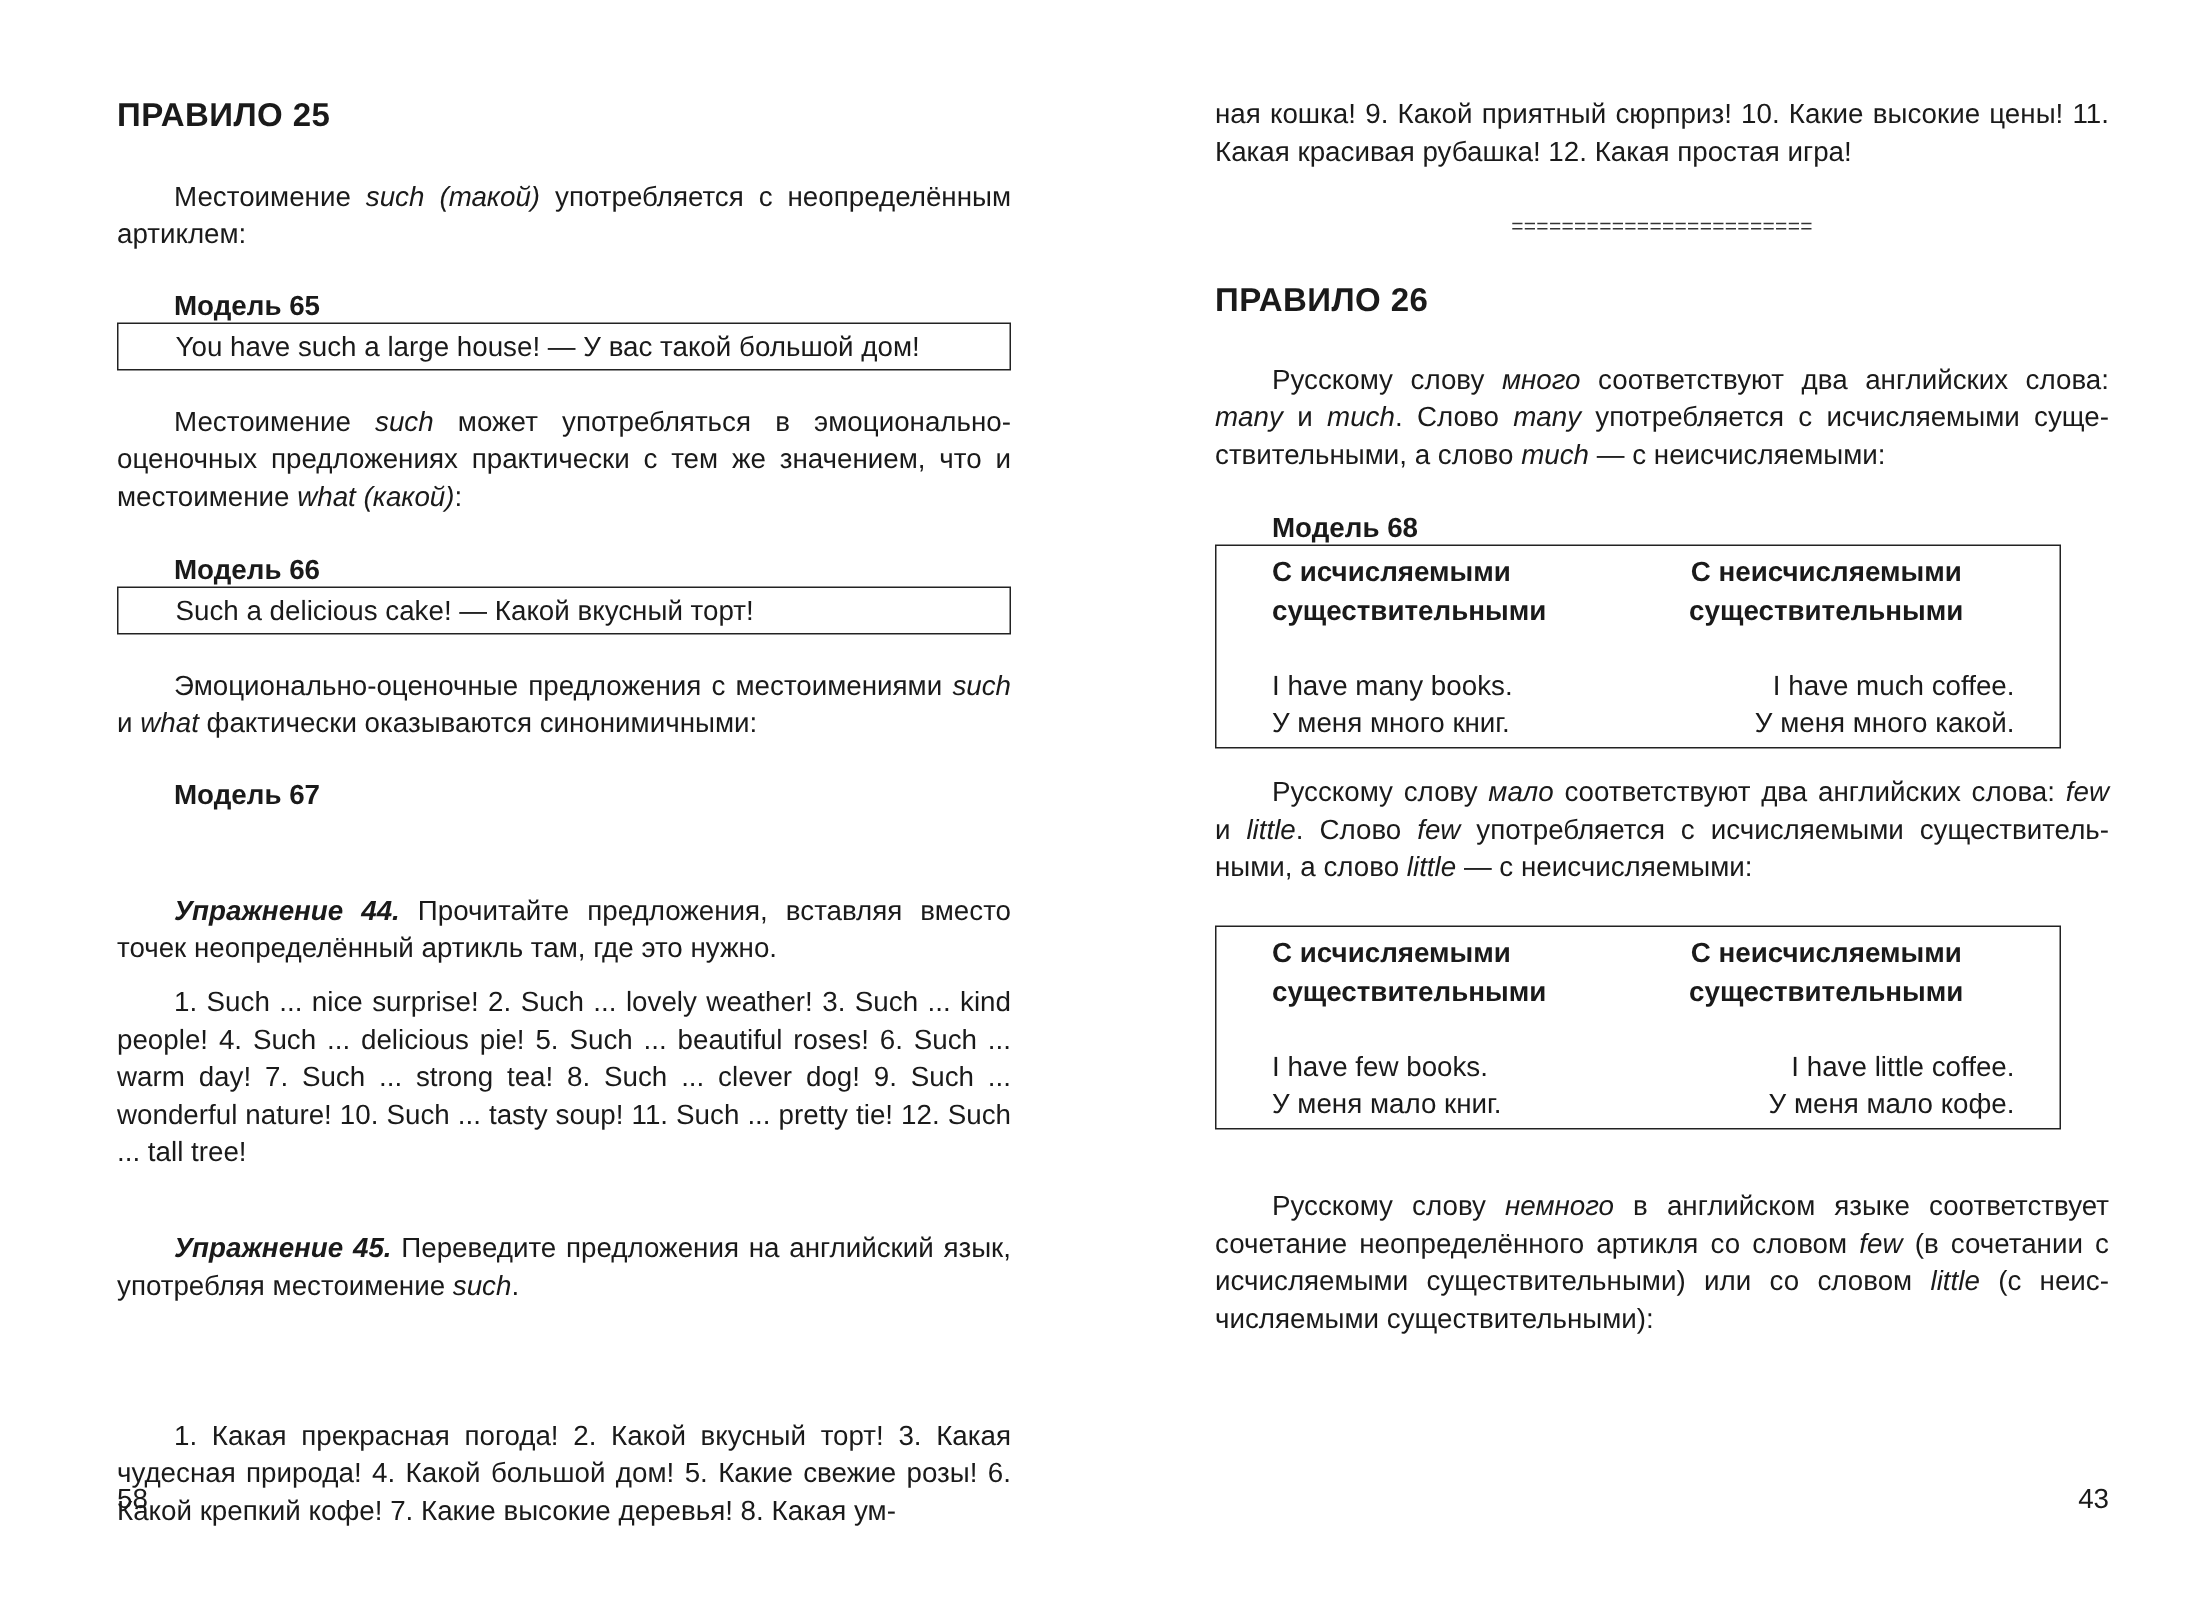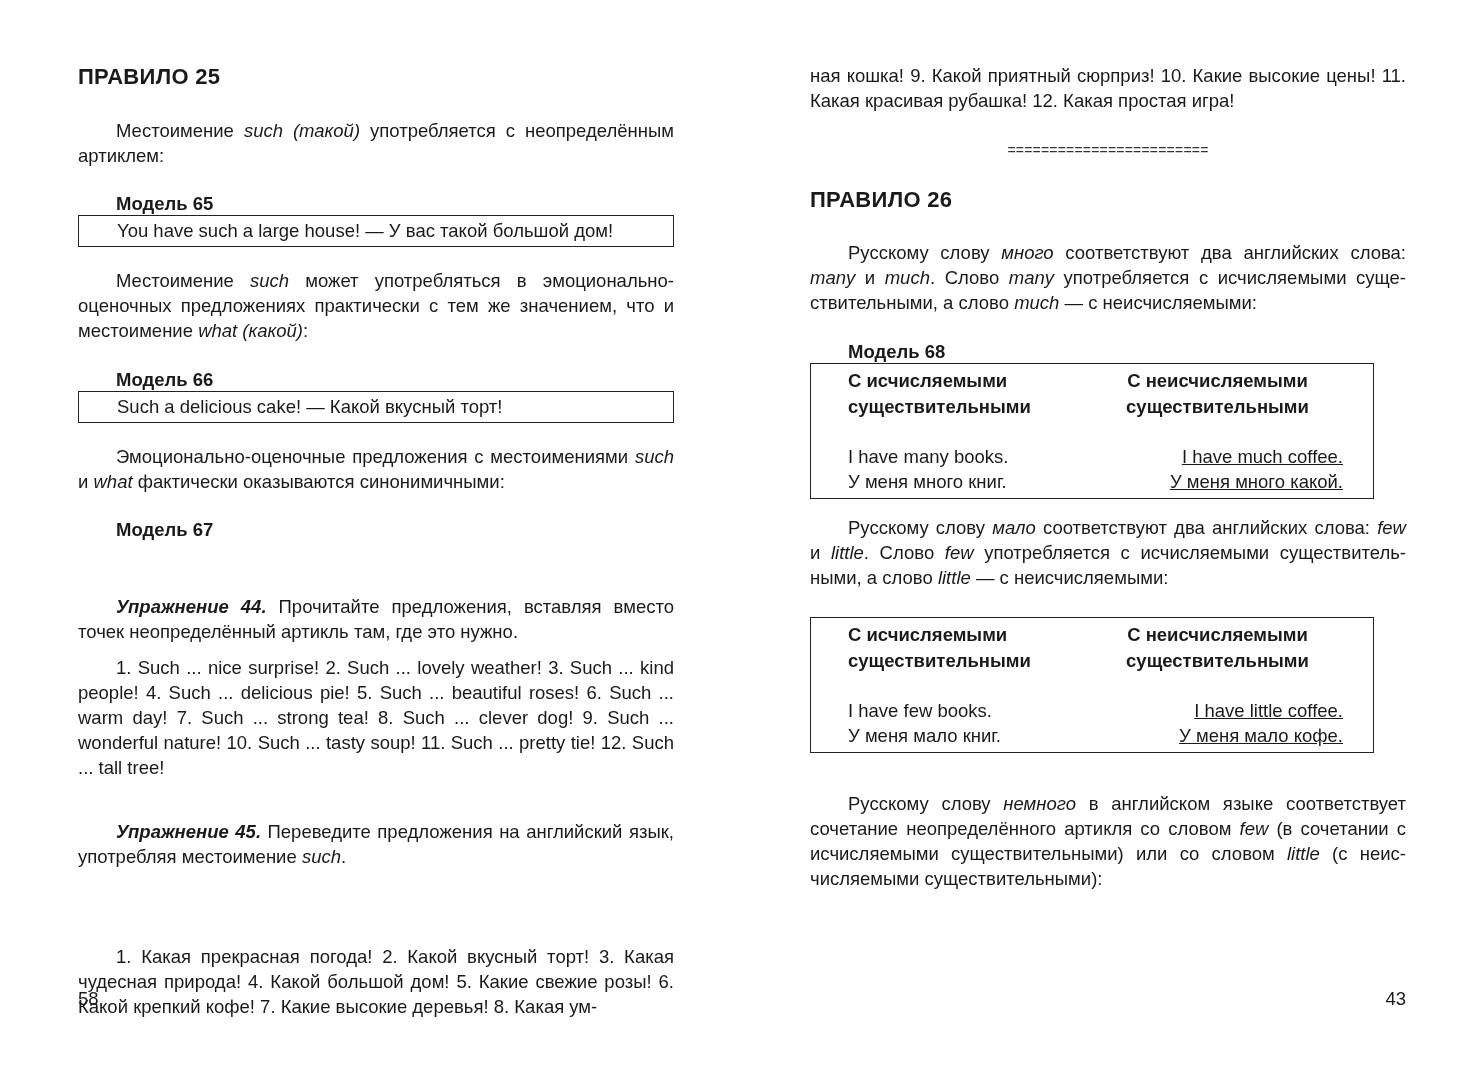--- a/index.html
+++ b/index.html
@@ -25,21 +25,21 @@
     box-sizing: border-box; width: 596px;
   }
   .model-table {
     border: 1.5px solid #222; box-sizing: border-box; width: 564px; font-size: 18.5px;
     display: grid; grid-template-columns: 1fr 1fr; padding: 4px 0 4px 0;
   }
   .col-left { padding-left: 37px; }
   .col-right { padding-right: 30px; text-align: center; }
   .col-head { font-weight: bold; line-height: 26px; }
   .col-ex { line-height: 25px; }
-  .col-right .col-ex { text-align: right; padding-right: 0; text-decoration: underline; }
+  .col-right .col-ex { text-align: right; padding-right: 0; }
   .separator { text-align: center; font-size: 14px; letter-spacing: 0.2px; color: #333; }
   .page-number { position: absolute; font-size: 18.5px; }
   .bi { font-weight: bold; font-style: italic; }
   .abs { position: absolute; left: 0; right: 0; }
 </style>
 </head>
 <body>
 
 <div class="page" id="left-page">
   <div class="abs rule-title" style="top:64px;">ПРАВИЛО 25</div>

